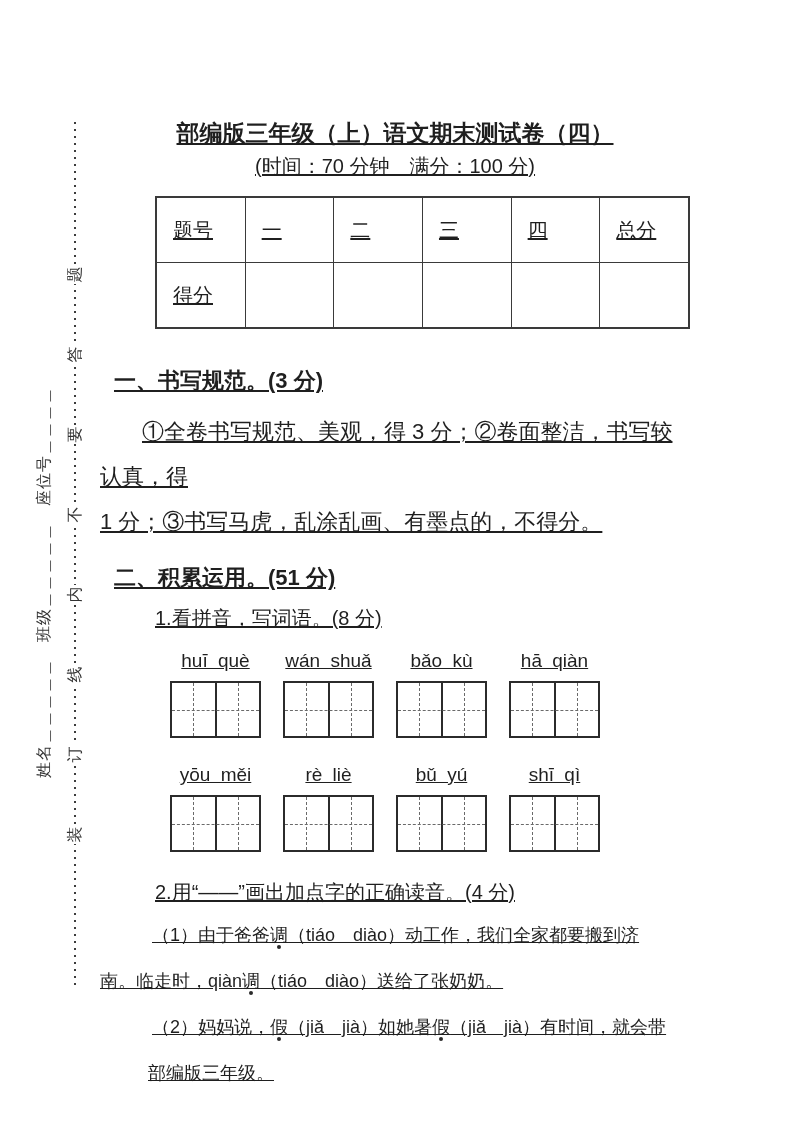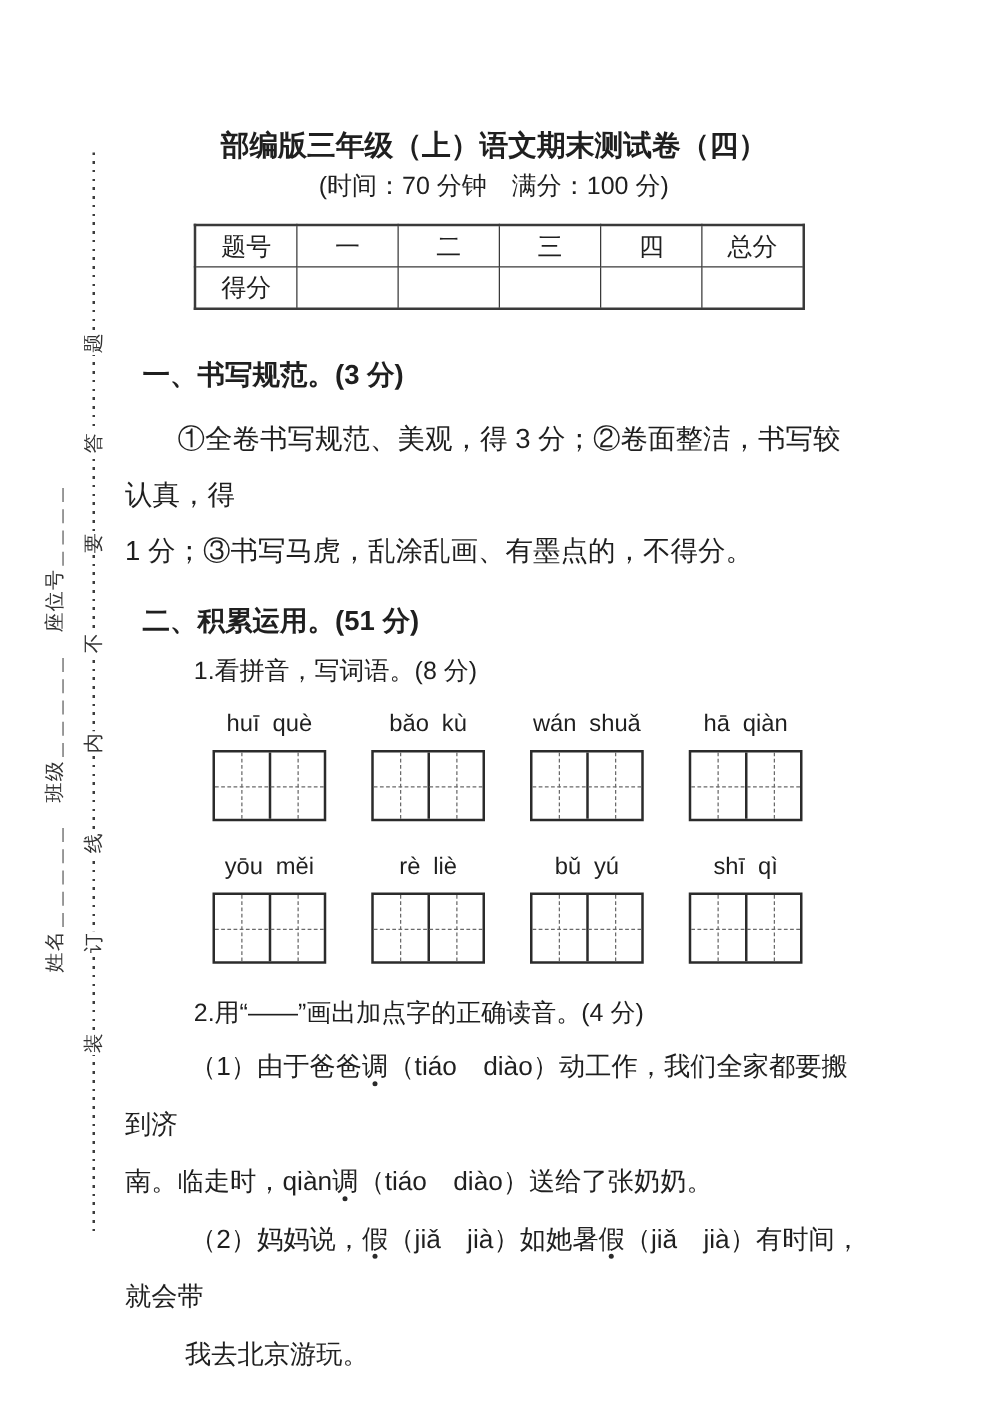--- a/index.html
+++ b/index.html
@@ -22,48 +22,48 @@
     display:flex;align-items:center;justify-content:center;
     font-size:16px;color:#333;
     transform:rotate(-90deg);
   }
   .student-info{
     position:absolute;left:34px;top:778px;width:440px;height:20px;
     transform:rotate(-90deg);transform-origin:0 0;
     font-size:16px;color:#333;letter-spacing:1px;white-space:nowrap;
   }
   
-  .content{position:absolute;left:100px;top:0;width:590px;}
+  .content{position:absolute;left:100px;top:17px;width:590px;text-decoration:underline;}
   .title{margin:102px 0 0 0;text-align:center;font-size:23px;font-weight:bold;line-height:28px;}
   .subtitle{margin-top:7px;text-align:center;font-size:20px;line-height:24px;}
   table.score-table{
     margin:18px 0 0 55px;border-collapse:collapse;
     border:2px solid #3a3a3a;
   }
   table.score-table td{
     border:1px solid #3a3a3a;width:80px;height:32px;
-    text-align:center;font-size:20px;padding:0;
+    font-size:20px;padding:16px;
   }
   .h-sec{margin:40px 0 0 14px;font-size:22px;font-weight:bold;line-height:24px;}
   .h-sec2{margin-top:22px;}
   .para{margin-top:16px;font-size:22px;line-height:45px;}
   .para .ind{text-indent:42px;}
   .subq{margin:16px 0 0 55px;font-size:20px;line-height:24px;}
   
-  .py-group{display:flex;gap:36px;margin:20px 0 0 70px;}
+  .py-group{display:flex;gap:22px;margin:20px 0 0 70px;}
   .py-col{width:91px;text-align:center;}
   .py{display:block;font-size:19px;line-height:22px;margin-bottom:9px;word-spacing:5px;white-space:nowrap;}
   .tzgrid{display:flex;width:87px;height:53px;border:2px solid #2b2b2b;position:relative;}
   .tzgrid::after{content:"";position:absolute;left:0;right:0;top:50%;border-top:1px dashed #6a6a6a;}
   .tzcell{flex:1;position:relative;border-right:2px solid #2b2b2b;}
   .tzcell:last-child{border-right:none;}
   .tzcell::before{content:"";position:absolute;top:0;bottom:0;left:50%;border-left:1px dashed #6a6a6a;}
   .group2{margin-top:26px;}
   
-  .q2block{margin-top:8px;font-size:21px;line-height:46px;}
+  .q2block{margin-top:8px;font-size:18px;line-height:46px;}
   .line1{ text-indent:52px;}
   .line2b{padding-left:48px;}
   .dotu{position:relative;}
   .dotu::after{
     content:"";position:absolute;left:50%;bottom:-4px;transform:translateX(-50%);
     width:4px;height:4px;border-radius:50%;background:#2a2a2a;
   }
 </style>
 </head>
 <body>
@@ -119,28 +119,28 @@
 
     <div class="py-group">
       <div class="py-col">
         <span class="py">huī què</span>
         <div class="tzgrid">
             <div class="tzcell"></div>
             <div class="tzcell"></div>
           </div>
       </div>
       <div class="py-col">
-        <span class="py">bǎo kù</span>
+        <span class="py">wán shuǎ</span>
         <div class="tzgrid">
             <div class="tzcell"></div>
             <div class="tzcell"></div>
           </div>
       </div>
       <div class="py-col">
-        <span class="py">wán shuǎ</span>
+        <span class="py">bǎo kù</span>
         <div class="tzgrid">
             <div class="tzcell"></div>
             <div class="tzcell"></div>
           </div>
       </div>
       <div class="py-col">
         <span class="py">hā qiàn</span>
         <div class="tzgrid">
             <div class="tzcell"></div>
             <div class="tzcell"></div>
@@ -181,17 +181,17 @@
 
     <div class="subq" style="margin-top:28px">2.用“——”画出加点字的正确读音。(4 分)</div>
 
     <div class="q2block">
       <div class="line1"><span>（1）由于爸爸</span><span class="dotu">调</span><span>（tiáo　diào）动工作，我们全家都要搬到济</span></div>
       <div><span>南。临走时，qiàn</span><span class="dotu">调</span><span>（tiáo　diào）送给了张奶奶。</span></div>
     </div>
 
     <div class="q2block" style="margin-top:0">
       <div class="line1"><span>（2）妈妈说，</span><span class="dotu">假</span><span>（jiǎ　jià）如她暑</span><span class="dotu">假</span><span>（jiǎ　jià）有时间，就会带</span></div>
-      <div class="line2b"><span>我去北京游玩。</span></div>
+      <div class="line2b"><span>部编版三年级。</span></div>
     </div>
 
   </div>
 </div>
 
 </body></html>

